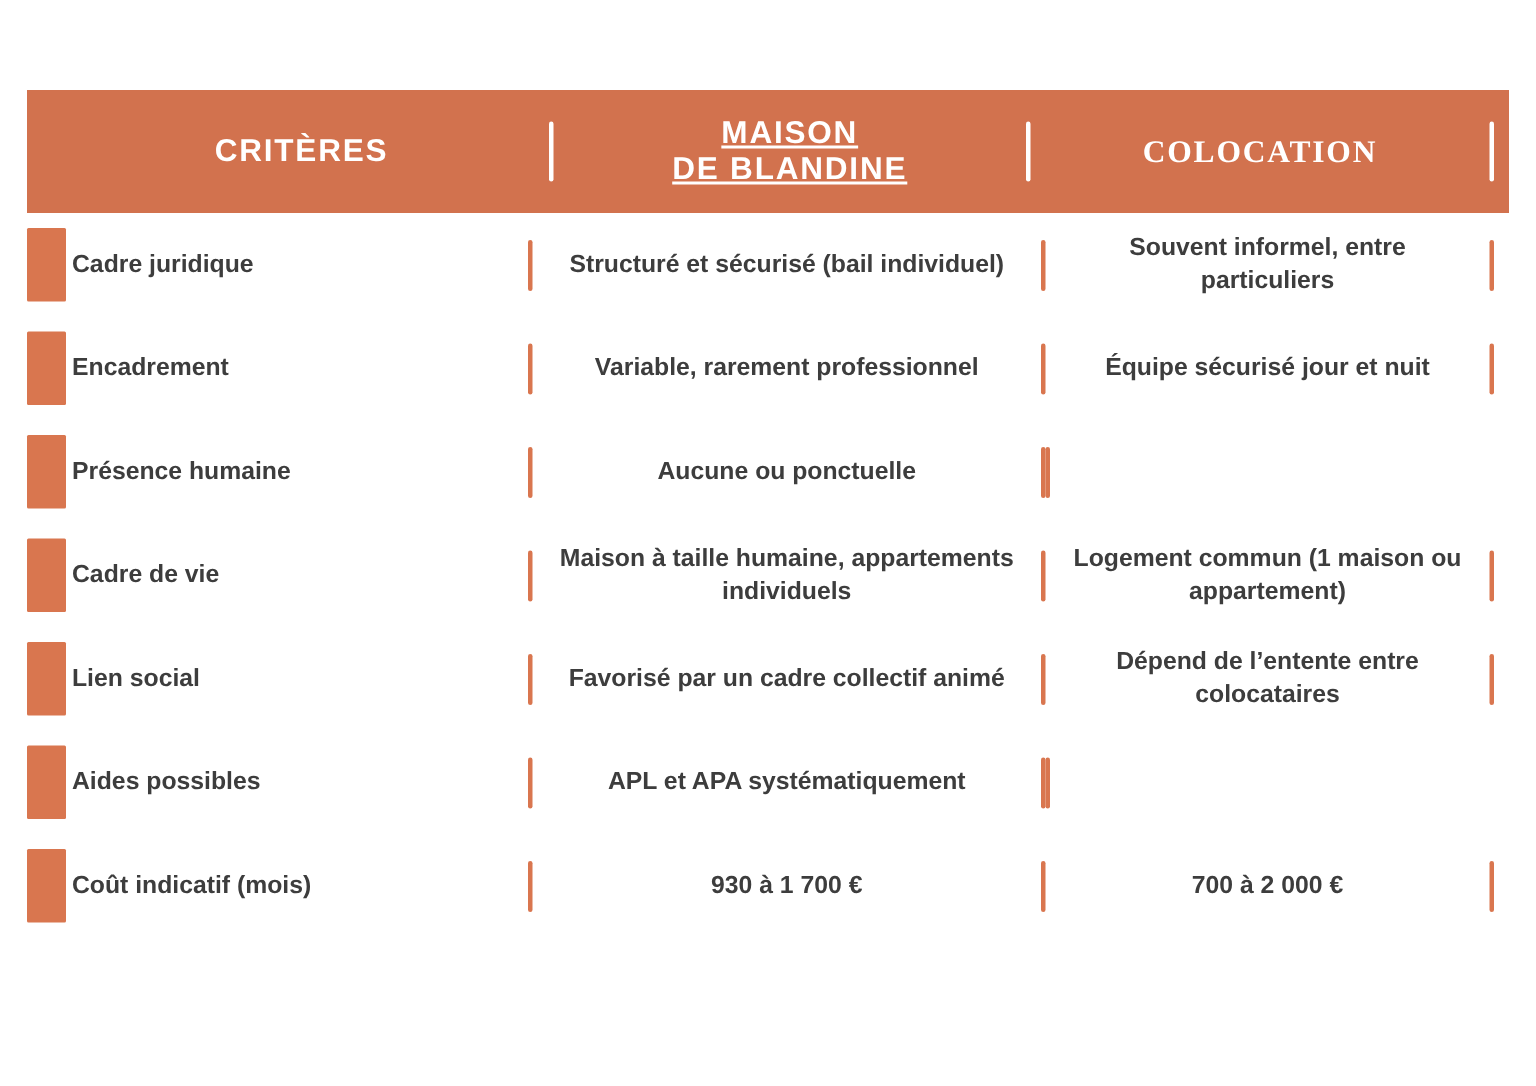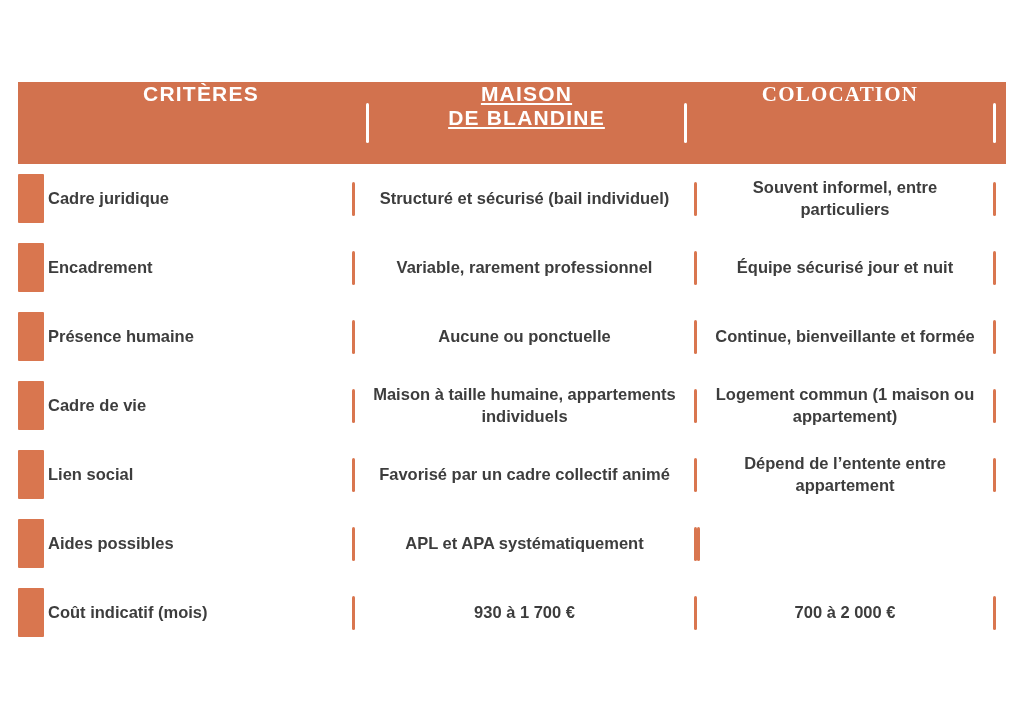--- a/index.html
+++ b/index.html
@@ -26,24 +26,23 @@
     position: absolute;
     left: 18px;
     top: 60px;
     width: 988px;
   }
 
   
   .header-row {
     position: relative;
     display: flex;
-    align-items: flex-start;
+    align-items: center;
     height: 82px;
     background: #d2724e;
-    margin-top: 22px;
   }
   .header-row .accent-cap {
     width: 18px;
     background: #c0522f;
     flex: 0 0 18px;
   }
   .header-cell {
     display: flex;
     align-items: center;
     justify-content: center;
@@ -173,41 +172,40 @@
       <div class="cell value col-b">Équipe sécurisé jour et nuit</div>
       <div class="row-sep last"></div>
     </div>
 
     <div class="row">
       <div class="swatch"></div>
       <div class="cell criteria">Présence humaine</div>
       <div class="row-sep"></div>
       <div class="cell value col-a">Aucune ou ponctuelle</div>
       <div class="row-sep"></div>
-      <div class="cell value col-b">Continue, bienveillante et formée</div>
       <div class="row-sep last"></div>
     </div>
 
     <div class="row">
       <div class="swatch"></div>
       <div class="cell criteria">Cadre de vie</div>
       <div class="row-sep"></div>
       <div class="cell value col-a">Maison à taille humaine, appartements individuels</div>
       <div class="row-sep"></div>
       <div class="cell value col-b">Logement commun (1 maison ou appartement)</div>
       <div class="row-sep last"></div>
     </div>
 
     <div class="row">
       <div class="swatch"></div>
       <div class="cell criteria">Lien social</div>
       <div class="row-sep"></div>
       <div class="cell value col-a">Favorisé par un cadre collectif animé</div>
       <div class="row-sep"></div>
-      <div class="cell value col-b">Dépend de l’entente entre appartement</div>
+      <div class="cell value col-b">Dépend de l’entente entre colocataires</div>
       <div class="row-sep last"></div>
     </div>
 
     <div class="row">
       <div class="swatch"></div>
       <div class="cell criteria">Aides possibles</div>
       <div class="row-sep"></div>
       <div class="cell value col-a">APL et APA systématiquement</div>
       <div class="row-sep"></div>
       <div class="row-sep last"></div>

